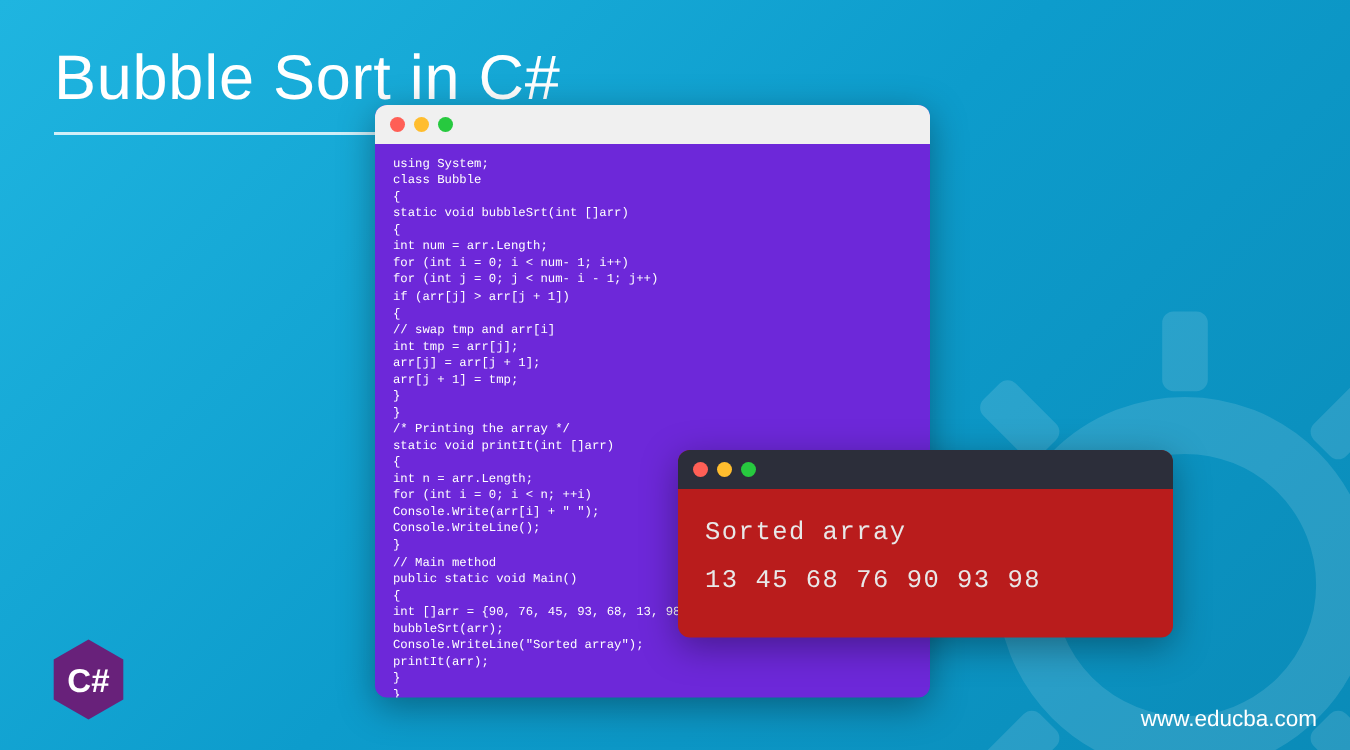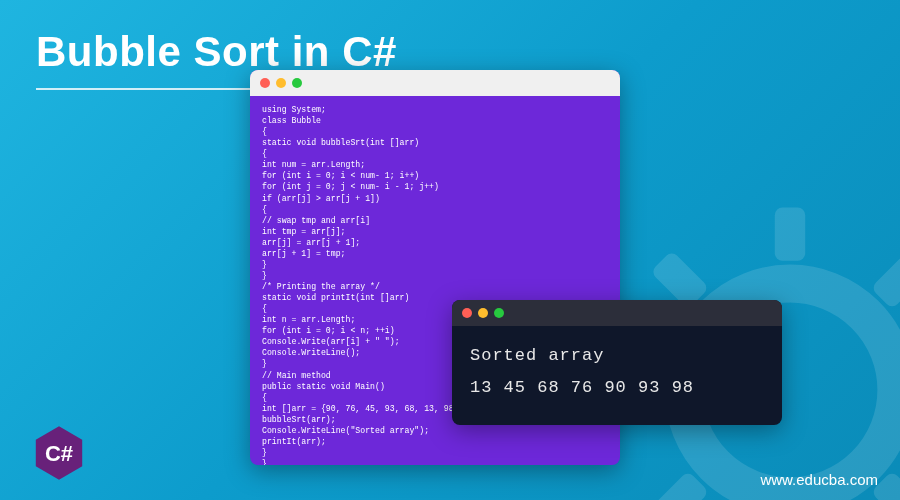--- a/index.html
+++ b/index.html
@@ -18,21 +18,21 @@
     width: 380px;
     height: 380px;
     opacity: 0.12;
   }
   .title {
     position: absolute;
     top: 28px;
     left: 36px;
     color: #fff;
     font-size: 42px;
-    font-weight: 700;
+    font-weight: 400;
     letter-spacing: 0.5px;
   }
   .title-underline {
     position: absolute;
     top: 88px;
     left: 36px;
     width: 380px;
     height: 2px;
     background: rgba(255,255,255,0.8);
   }
@@ -47,21 +47,21 @@
     top: 70px;
     width: 370px;
     height: 395px;
     background: #6d28d9;
   }
   .window.output {
     left: 452px;
     top: 300px;
     width: 330px;
     height: 125px;
-    background: #0f172a;
+    background: #b91c1c;
   }
   .chrome {
     height: 26px;
     background: #f0f0f0;
     display: flex;
     align-items: center;
     padding-left: 10px;
     gap: 6px;
   }
   .window.output .chrome {

